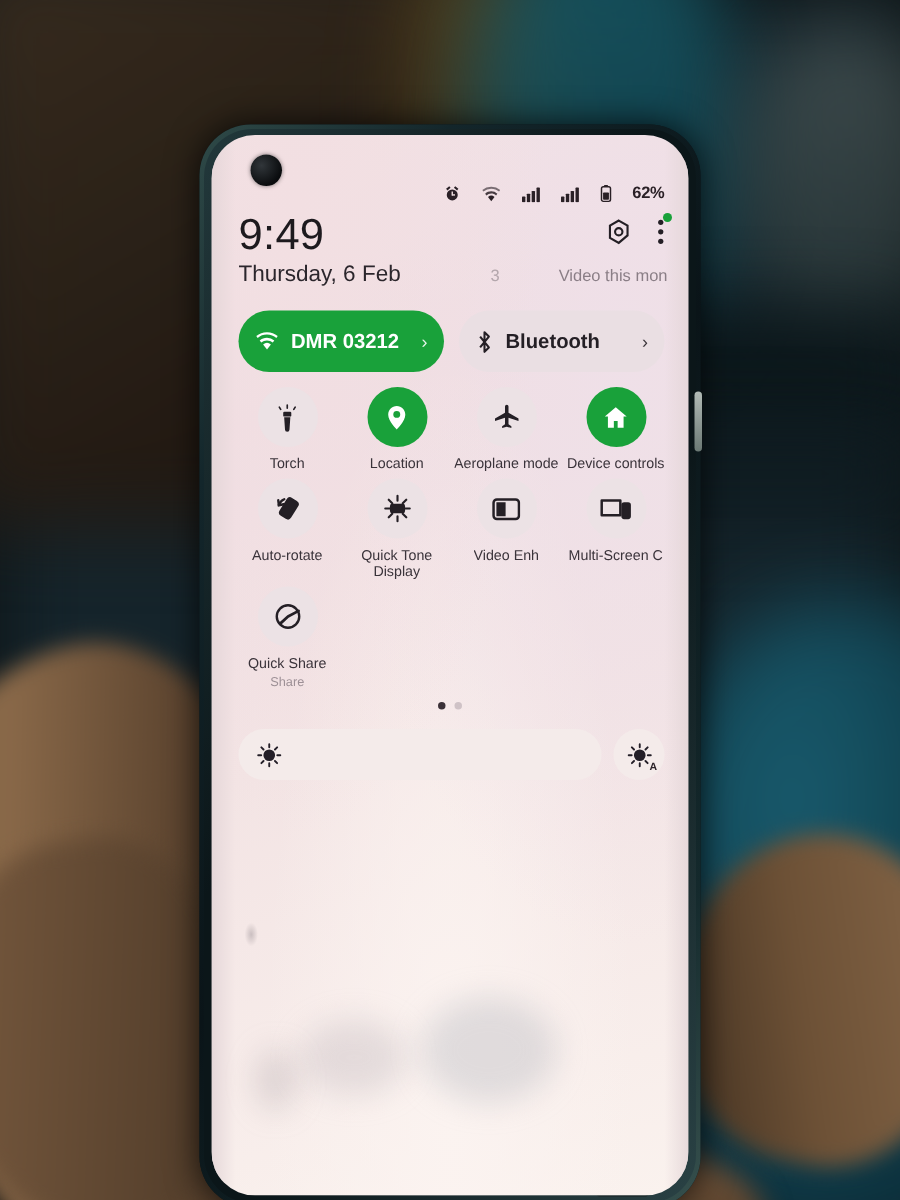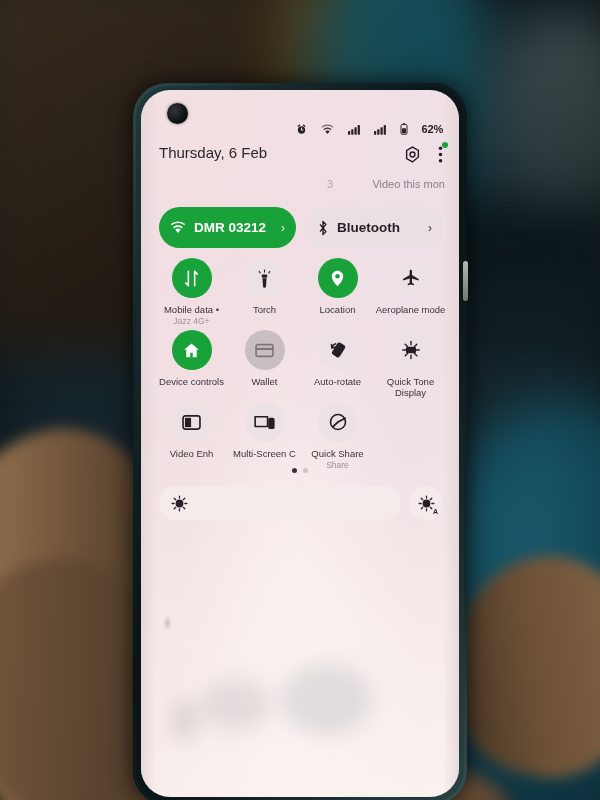--- a/index.html
+++ b/index.html
@@ -183,20 +183,21 @@
     <svg class="sb-ic" width="8" height="12" viewBox="0 0 10 16" fill="none">
       <rect x="1" y="2" width="8" height="13" rx="1.6" stroke="#2a2026" stroke-width="1.3"></rect>
       <rect x="3.2" y="0.4" width="3.6" height="1.8" rx=".7" fill="#2a2026"></rect>
       <rect x="2.4" y="7" width="5.2" height="6.6" rx=".7" fill="#2a2026"></rect>
     </svg>
     <span id="battpct">62%</span>
   </div>
 
   <div id="header">
     <div id="clock">
+      <div id="time">9:49</div>
       <div id="date">Thursday, 6 Feb</div>
     </div>
     <div id="hdr-num">3</div>
     <div id="hdr-right">
       <span>
         <svg width="19" height="19" viewBox="0 0 24 24" fill="none" stroke="#241f25" stroke-width="1.8">
           <path d="M12 2.6l7.4 4.3v8.2L12 21.4 4.6 17.1V6.9z"></path>
           <circle cx="12" cy="12" r="3.1"></circle>
         </svg>
       </span>
@@ -226,29 +227,20 @@
       <svg width="12" height="16" viewBox="0 0 16 22" fill="none" stroke="#241f25" stroke-width="1.9" stroke-linejoin="round">
         <path d="M4 6l8 10-4 4V2l4 4-8 10"></path>
       </svg>
       <span class="pill-label">Bluetooth</span>
       <span class="chev">›</span>
     </div>
   </div>
 
   <div id="tiles">
 
-    <div class="tile">
-      <div class="tcirc t-on">
-        <svg width="19" height="19" viewBox="0 0 24 24" fill="none" stroke="#fff" stroke-width="2" stroke-linecap="round" stroke-linejoin="round">
-          <path d="M8 3v18M8 21l-3.2-3.4M16 21V3M16 3l3.2 3.4"></path>
-        </svg>
-      </div>
-      <div class="tlabel">Mobile data •</div>
-      <div class="tsub">Jazz 4G+</div>
-    </div>
 
     <div class="tile">
       <div class="tcirc t-off">
         <svg width="17" height="19" viewBox="0 0 20 24" fill="#241f25">
           <rect x="6.6" y="7" width="6.8" height="4" rx="1"></rect>
           <path d="M7.4 11.6h5.2l-.7 10.2a1.9 1.9 0 0 1-3.8 0z"></path>
           <rect x="9.3" y="0.6" width="1.4" height="4" rx=".7"></rect>
           <rect x="3.2" y="2.2" width="1.4" height="3.6" rx=".7" transform="rotate(-32 3.9 4)"></rect>
           <rect x="15.4" y="2.2" width="1.4" height="3.6" rx=".7" transform="rotate(32 16.1 4)"></rect>
         </svg>
@@ -277,29 +269,20 @@
 
     <div class="tile">
       <div class="tcirc t-on">
         <svg width="19" height="19" viewBox="0 0 24 24" fill="#fff">
           <path d="M12 3.1L2.8 11h2.6v9.4h5V14.7h3.2v5.7h5V11h2.6z"></path>
         </svg>
       </div>
       <div class="tlabel wrap">Device controls</div>
     </div>
 
-    <div class="tile">
-      <div class="tcirc t-dim">
-        <svg width="19" height="15" viewBox="0 0 22 16" fill="none" stroke="#7e757a" stroke-width="1.9">
-          <rect x="1.2" y="1.2" width="19.6" height="13.6" rx="2.2"></rect>
-          <path d="M1.2 6.2h19.6" stroke-width="2.6"></path>
-        </svg>
-      </div>
-      <div class="tlabel">Wallet</div>
-    </div>
 
     <div class="tile">
       <div class="tcirc t-off">
         <svg width="20" height="20" viewBox="0 0 24 24" fill="none" stroke="#241f25" stroke-width="1.9" stroke-linecap="round">
           <rect x="8.2" y="4.4" width="9" height="15" rx="2.2" transform="rotate(32 12.7 11.9)" fill="#241f25"></rect>
           <path d="M4.6 9.2A8 8 0 0 1 9 4.6"></path>
           <path d="M4.2 5.4l.5 4 3.9-.8"></path>
         </svg>
       </div>
       <div class="tlabel">Auto-rotate</div>

